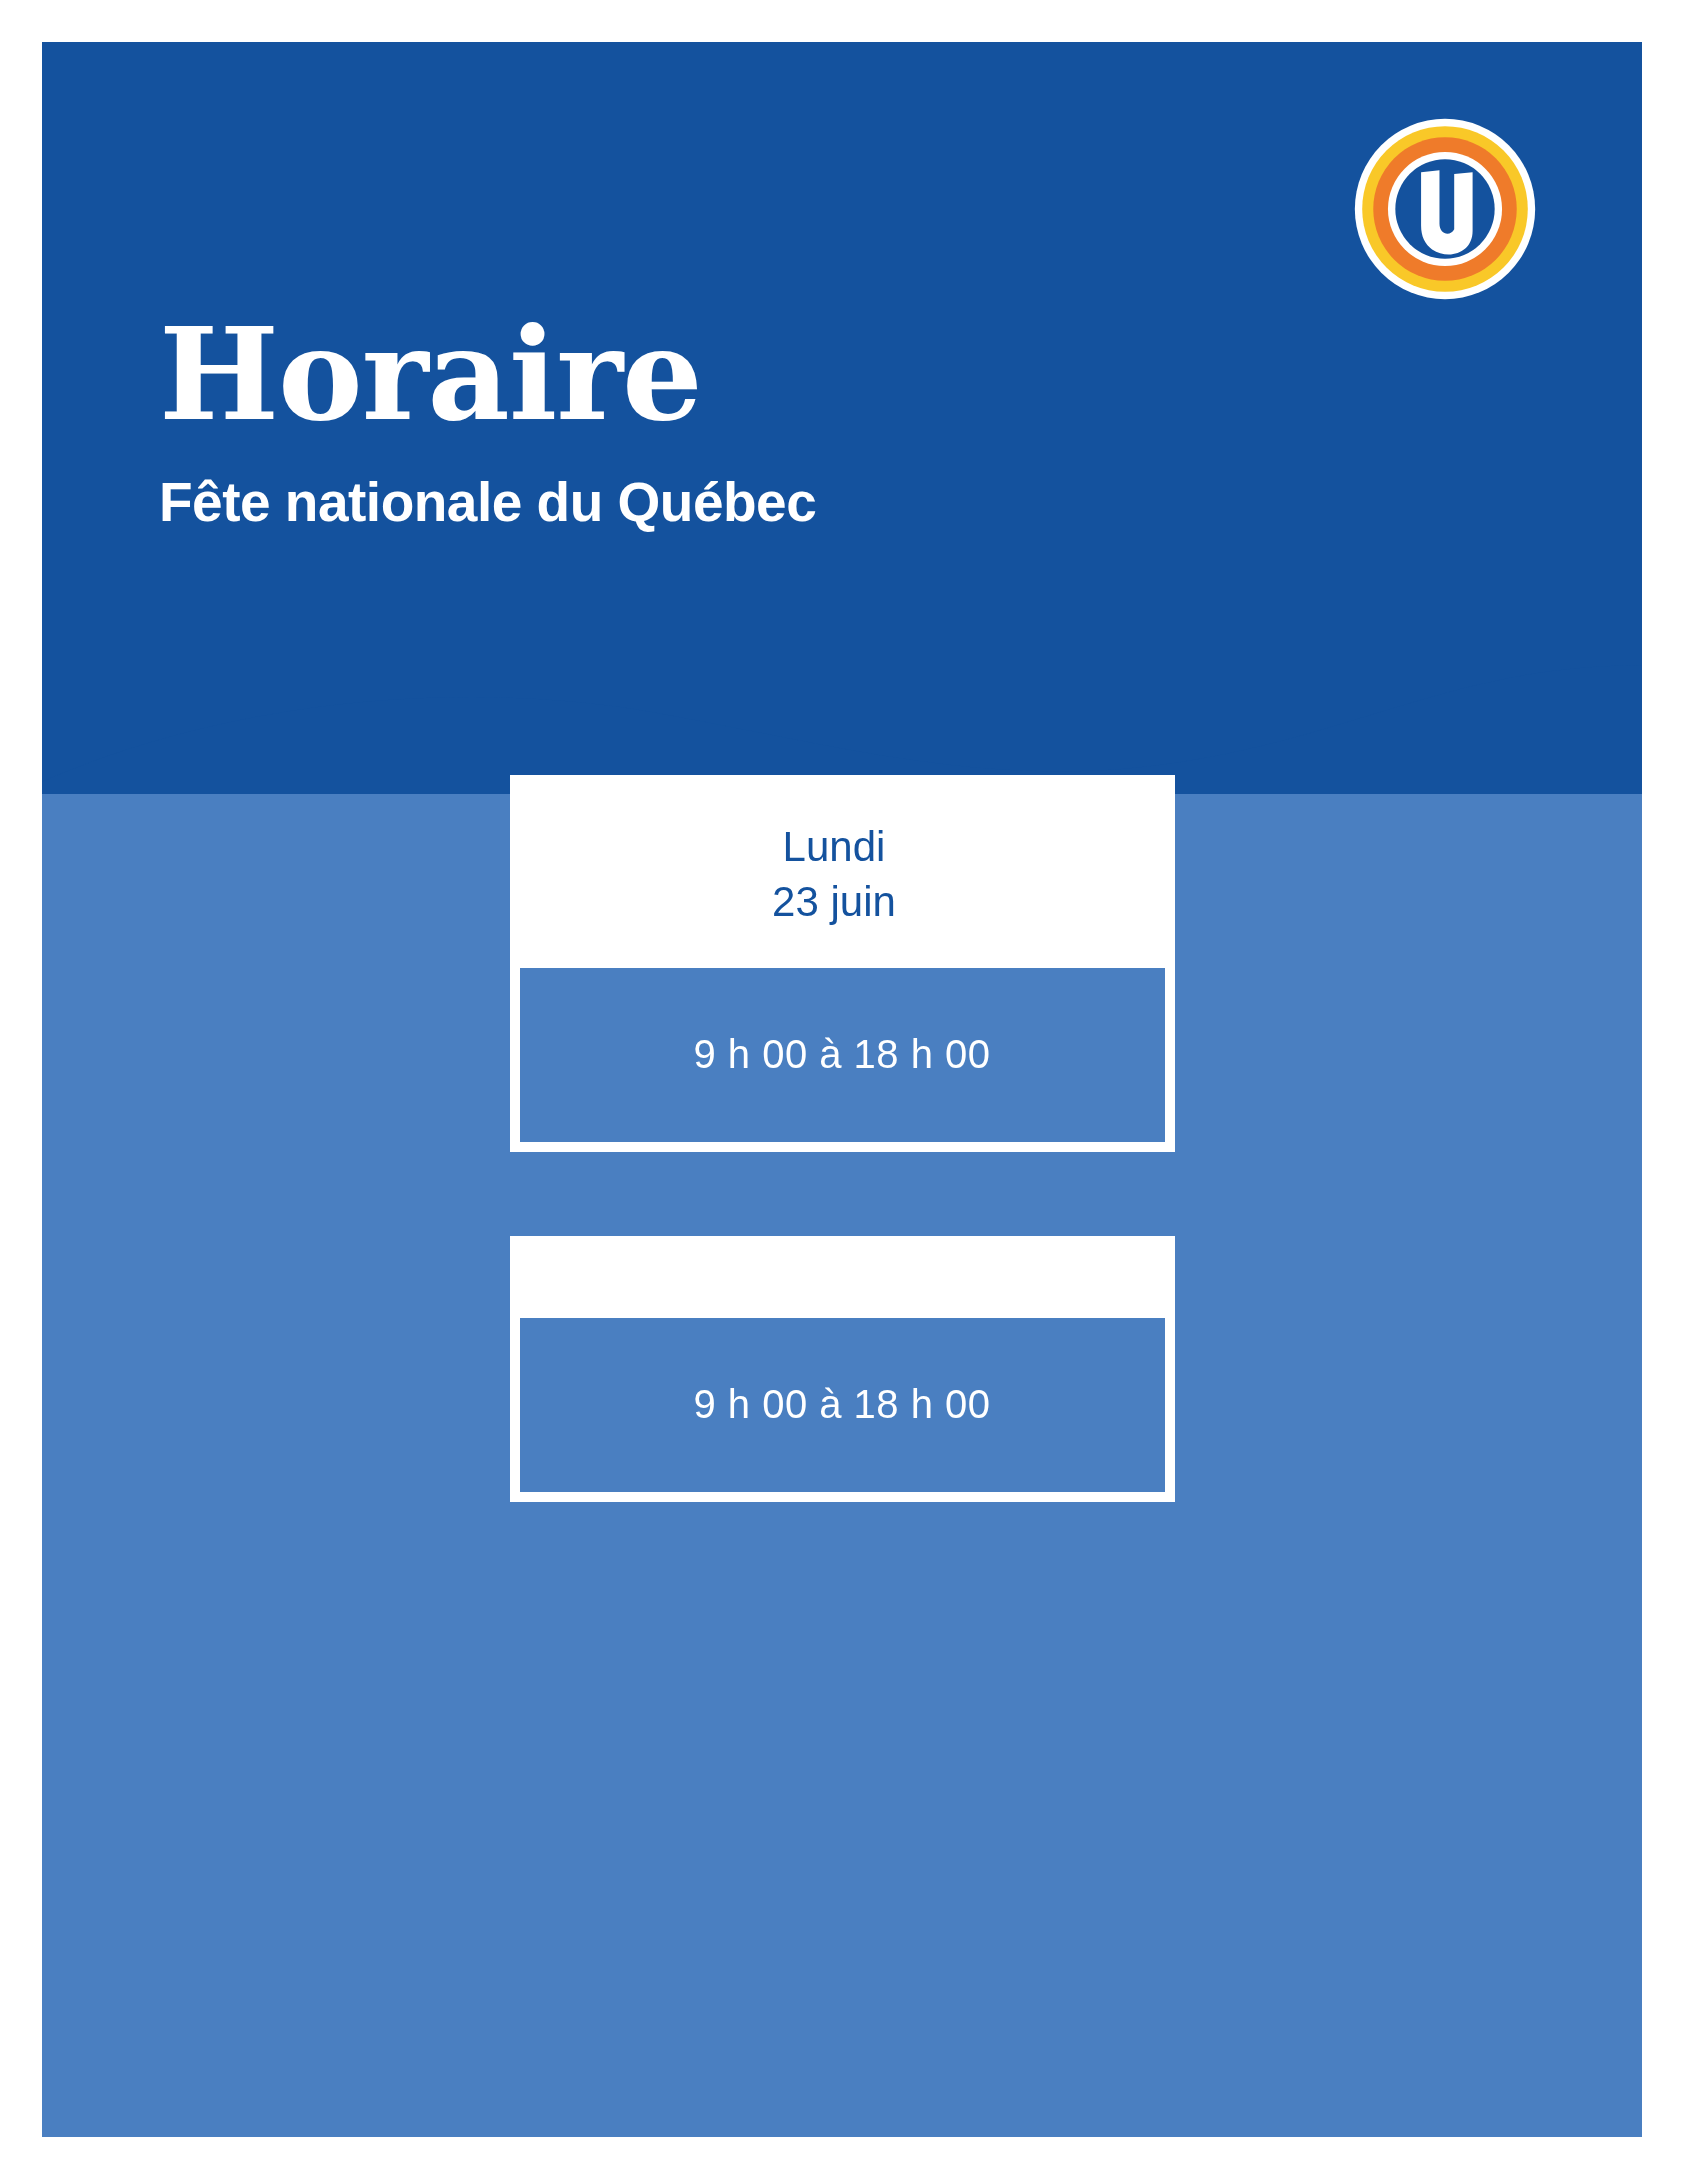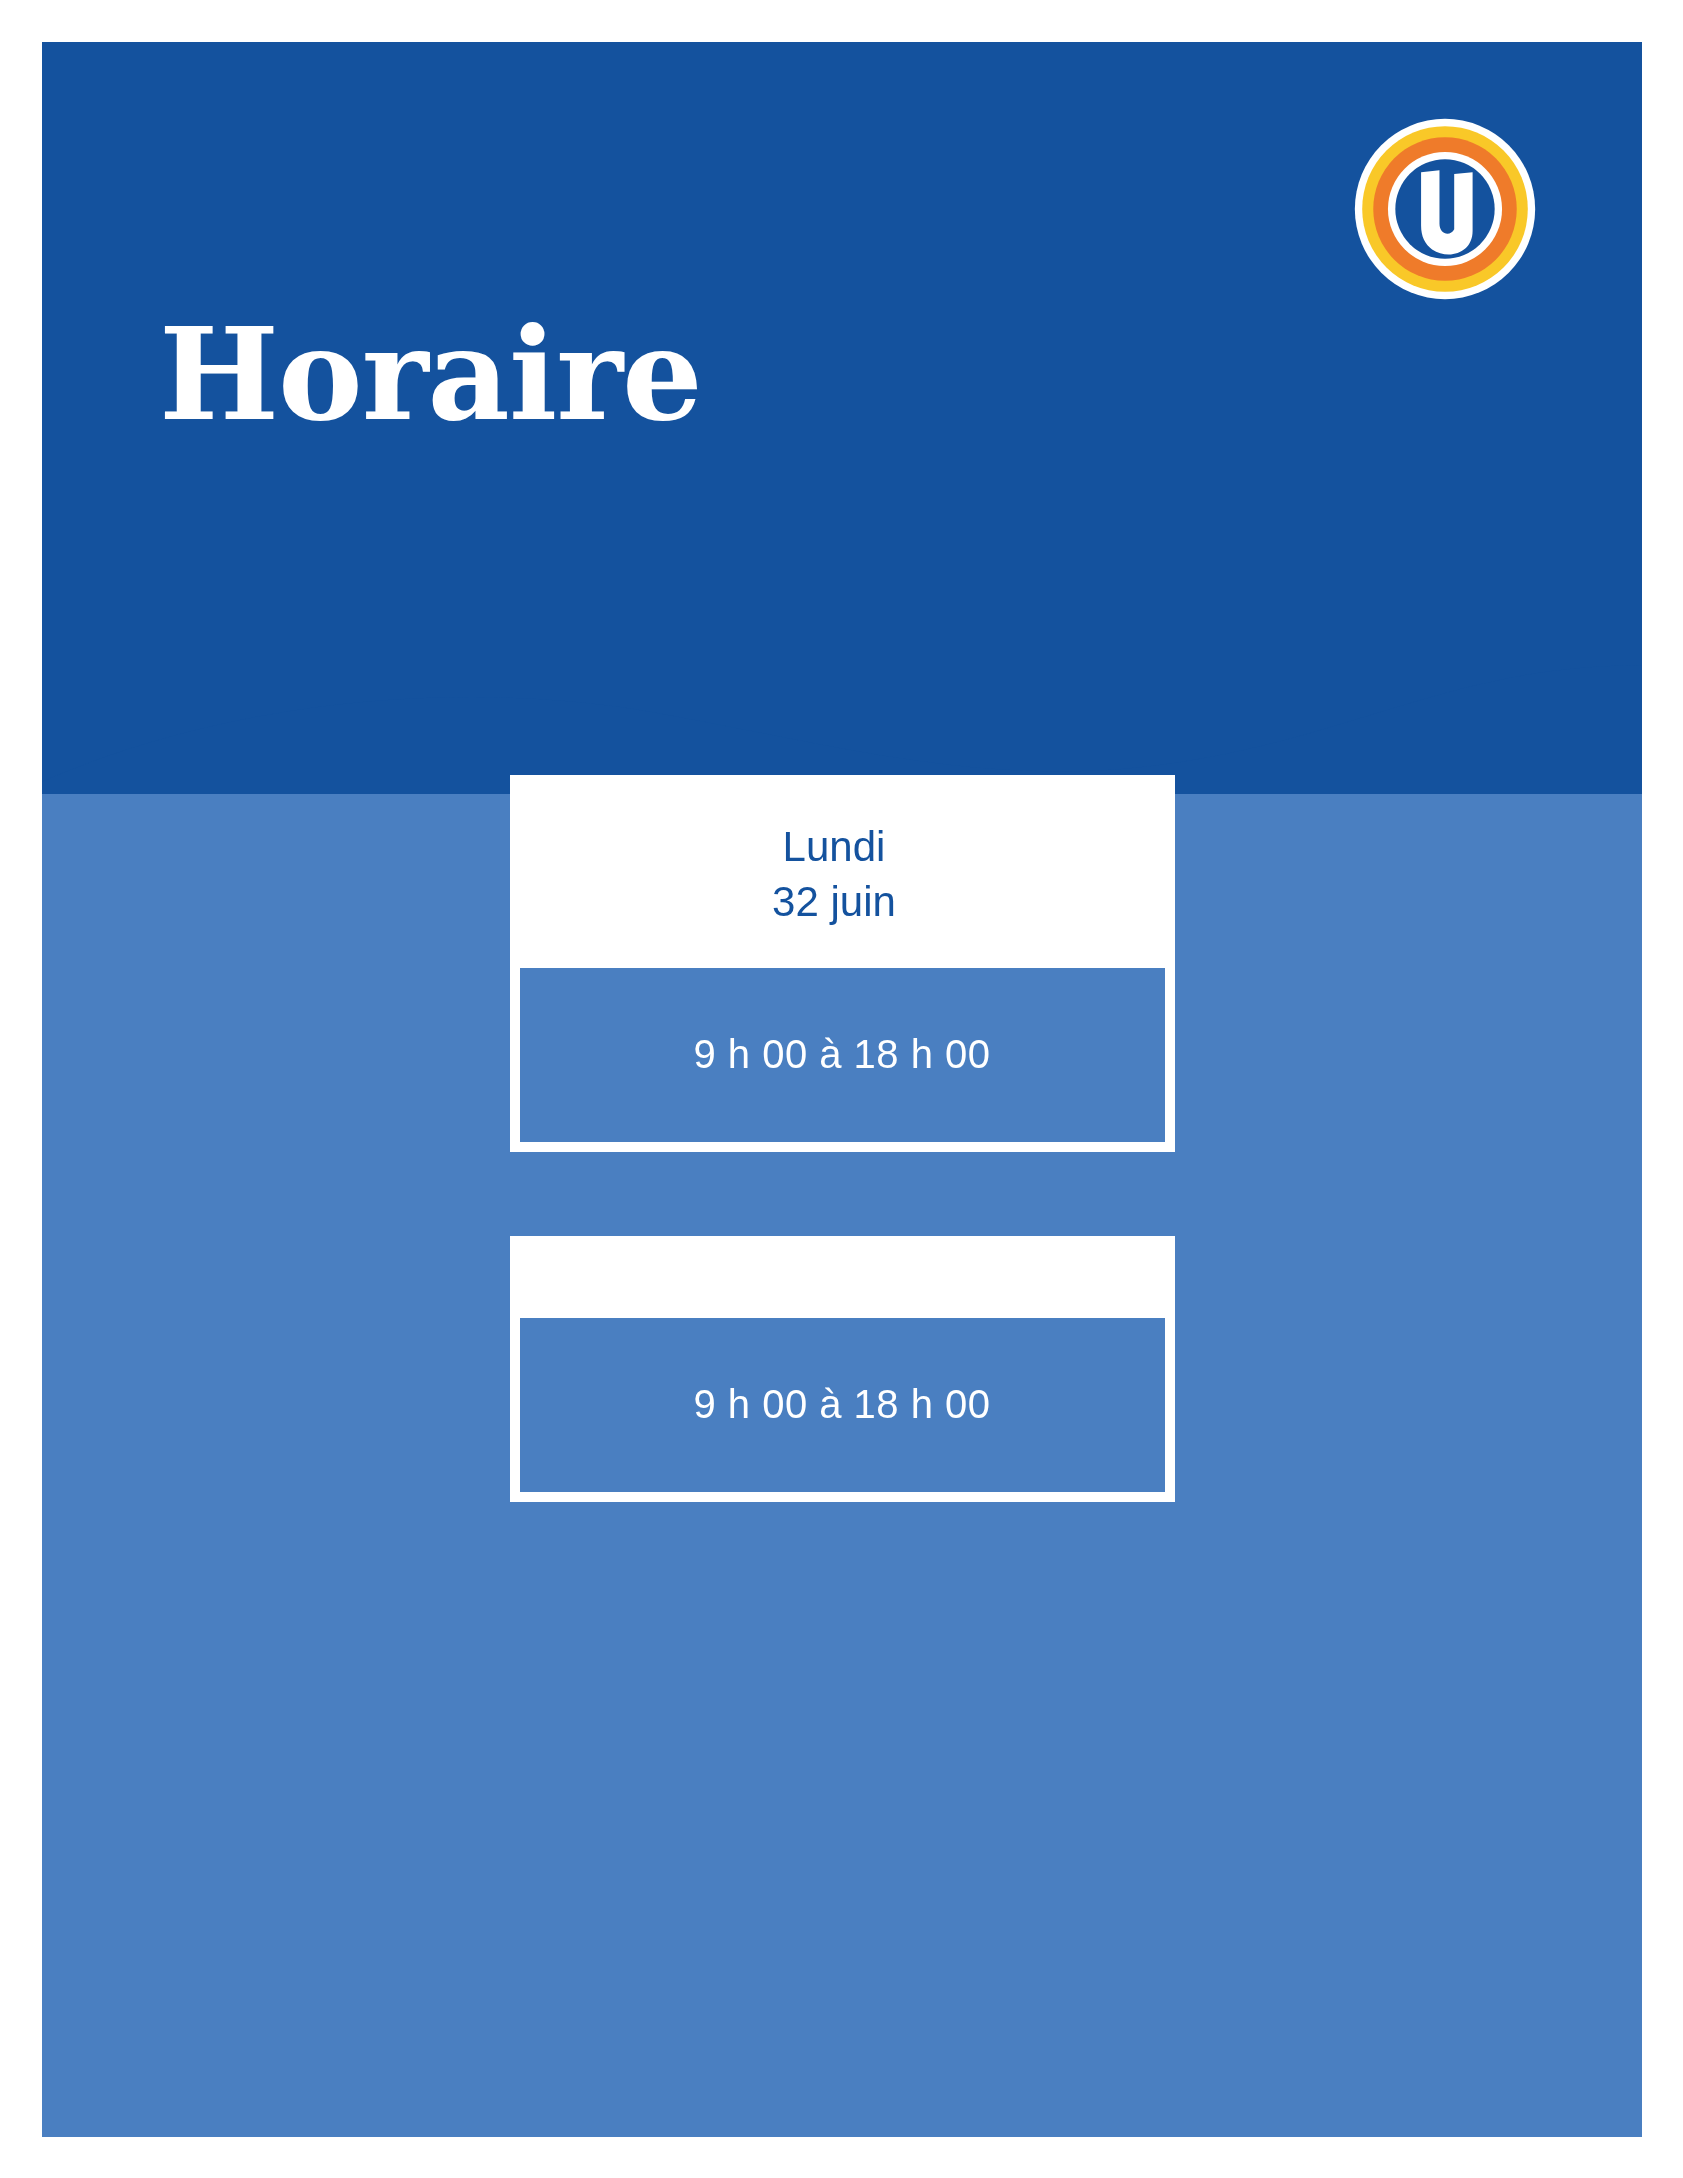--- a/index.html
+++ b/index.html
@@ -139,37 +139,38 @@
   <div class="canvas">
 
     <div class="header"></div>
 
     <svg class="wave" viewBox="0 0 1616 260" preserveAspectRatio="none">
       <path d="M0,0 L1616,0 L1616,70 C1430,70 1330,140 1150,168 C960,198 800,150 620,118 C430,84 190,104 0,188 Z" fill="#14529e"></path>
     </svg>
 
     <div class="header-text">
       <h1 class="title">Horaire</h1>
+      <p class="subtitle">Fête nationale du Québec</p>
     </div>
 
     <svg class="logo" viewBox="0 0 100 100">
       <circle cx="50" cy="50" r="49" fill="#ffffff"></circle>
       <circle cx="50" cy="50" r="45" fill="#f9c828"></circle>
       <circle cx="50" cy="50" r="39" fill="#ef7b2a"></circle>
       <circle cx="50" cy="50" r="31" fill="#ffffff"></circle>
       <circle cx="50" cy="50" r="27" fill="#14529e"></circle>
       <path d="M37 30 L47 29 L47 58 C47 64 53 65 55 61 L55 31 L65 30 L65 62 C65 74 52 78 43 72 C39 69 37 65 37 59 Z" fill="#ffffff"></path>
     </svg>
 
     <div class="cards">
 
       <div class="card">
         <div class="card-day">
           <span class="dayname">Lundi</span>
-          <span class="daydate">32 juin</span>
+          <span class="daydate">23 juin</span>
         </div>
         <div class="card-hours">9 h 00 à 18 h 00</div>
       </div>
 
       <div class="card">
       </div>
 
       <div class="card">
         <div class="card-day">
         </div>

